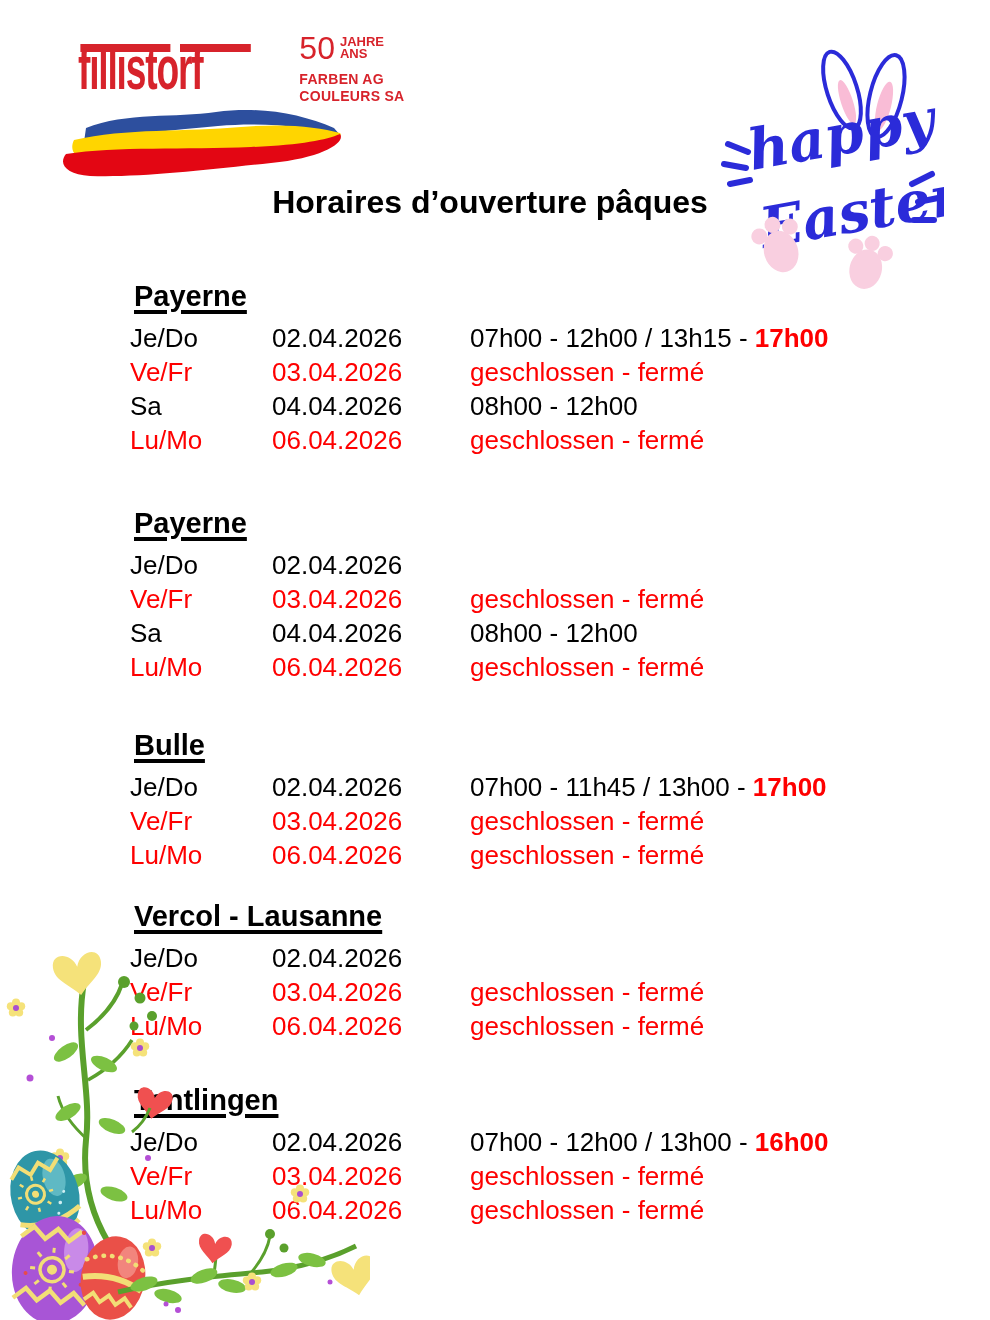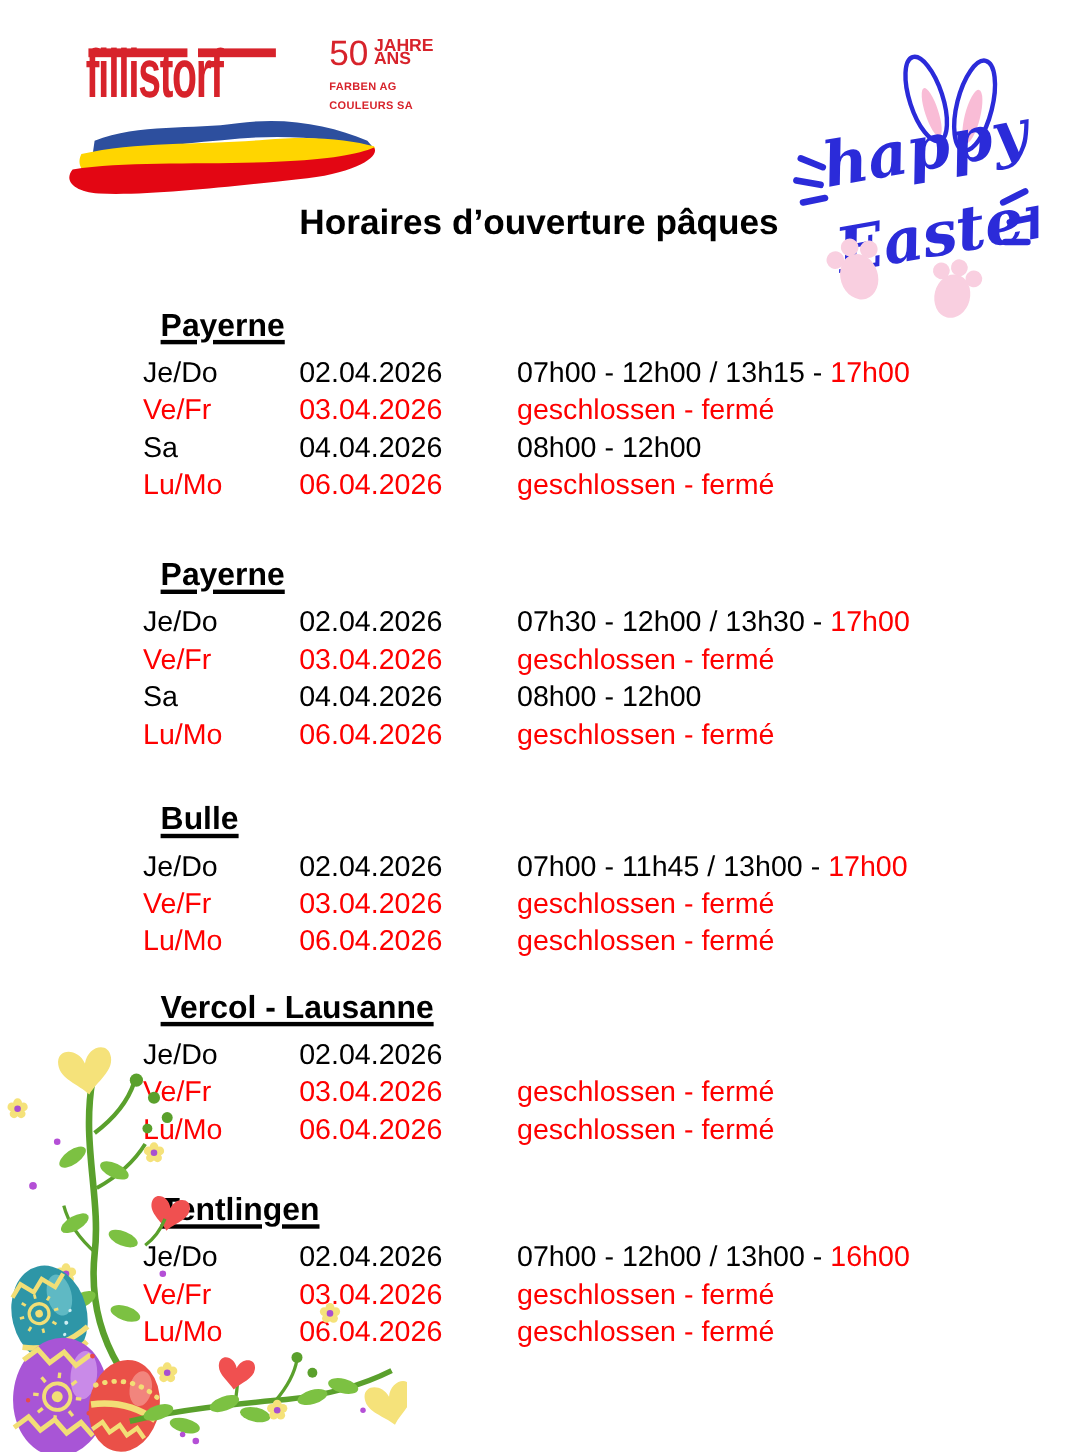--- a/index.html
+++ b/index.html
@@ -12,37 +12,37 @@
   .brand{
     color:#d7232b;font-weight:bold;font-size:62px;line-height:56px;letter-spacing:-2px;
     transform:scaleX(0.60);transform-origin:left top;white-space:nowrap;position:relative;
   }
   .brand .bar{position:absolute;background:#d7232b;height:8px;top:4px;}
   .bar-left{left:4px;width:150px;}
   .bar-right{left:170px;width:118px;}
   .logo-side{padding-top:4px;}
   .logo-years{display:flex;align-items:flex-start;gap:5px;color:#d7232b;}
   .years-num{font-size:32px;font-weight:normal;line-height:28px;}
-  .years-labels{font-size:16px;font-weight:bold;line-height:12px;padding-top:2px;}
-  .logo-company{color:#d7232b;font-size:10px;font-weight:bold;line-height:17px;margin-top:9px;letter-spacing:.3px;}
+  .years-labels{font-size:13px;font-weight:bold;line-height:12px;padding-top:2px;}
+  .logo-company{color:#d7232b;font-size:14px;font-weight:bold;line-height:17px;margin-top:9px;letter-spacing:.3px;}
   .wave{position:absolute;top:102px;left:56px;}
   
   .title-block{position:absolute;top:182px;left:0;width:980px;text-align:center;font-weight:bold;font-size:32px;line-height:41px;}
   
   .easter-art{position:absolute;top:42px;left:716px;}
   .easter-script{font-family:"DejaVu Serif", serif;font-style:italic;font-weight:bold;fill:#2b2bd9;}
   
   .schedule{position:absolute;top:278px;left:130px;width:742px;}
   .section h2{
-    font-size:29px;line-height:36px;margin:0 0 7px 16px;font-weight:bold;display:inline-block;
+    font-size:29px;line-height:36px;margin:0 0 7px 4px;font-weight:bold;display:inline-block;
     text-decoration:underline;text-decoration-thickness:3.5px;text-underline-offset:4px;
   }
   .row{display:grid;grid-template-columns:142px 198px auto;font-size:26px;line-height:34px;}
   .row-closed{color:#fe0000;}
-  .hl{color:#fe0000;font-weight:normal;}
+  .hl{color:#fe0000;font-weight:bold;}
   .s0{margin-bottom:48px;}
   .s1{margin-bottom:43px;}
   .s2{margin-bottom:26px;}
   .s3{margin-bottom:39px;}
   .s4{margin-bottom:0;}
   
   .decor{position:absolute;left:0;bottom:0;}
 </style>
 </head>
 <body>
@@ -135,21 +135,20 @@
       <span>06.04.2026</span>
       <span><span>geschlossen - fermé</span><span class="hl"></span></span>
     </div>
   </div>
 
   <div class="section s1">
     <h2>Payerne</h2>
     <div class="row row-open">
       <span>Je/Do</span>
       <span>02.04.2026</span>
-      <span><span>07h30 - 12h00 / 13h30 - </span><span class="hl">17h00</span></span>
     </div>
     <div class="row row-closed">
       <span>Ve/Fr</span>
       <span>03.04.2026</span>
       <span><span>geschlossen - fermé</span><span class="hl"></span></span>
     </div>
     <div class="row row-open">
       <span>Sa</span>
       <span>04.04.2026</span>
       <span><span>08h00 - 12h00</span><span class="hl"></span></span>

